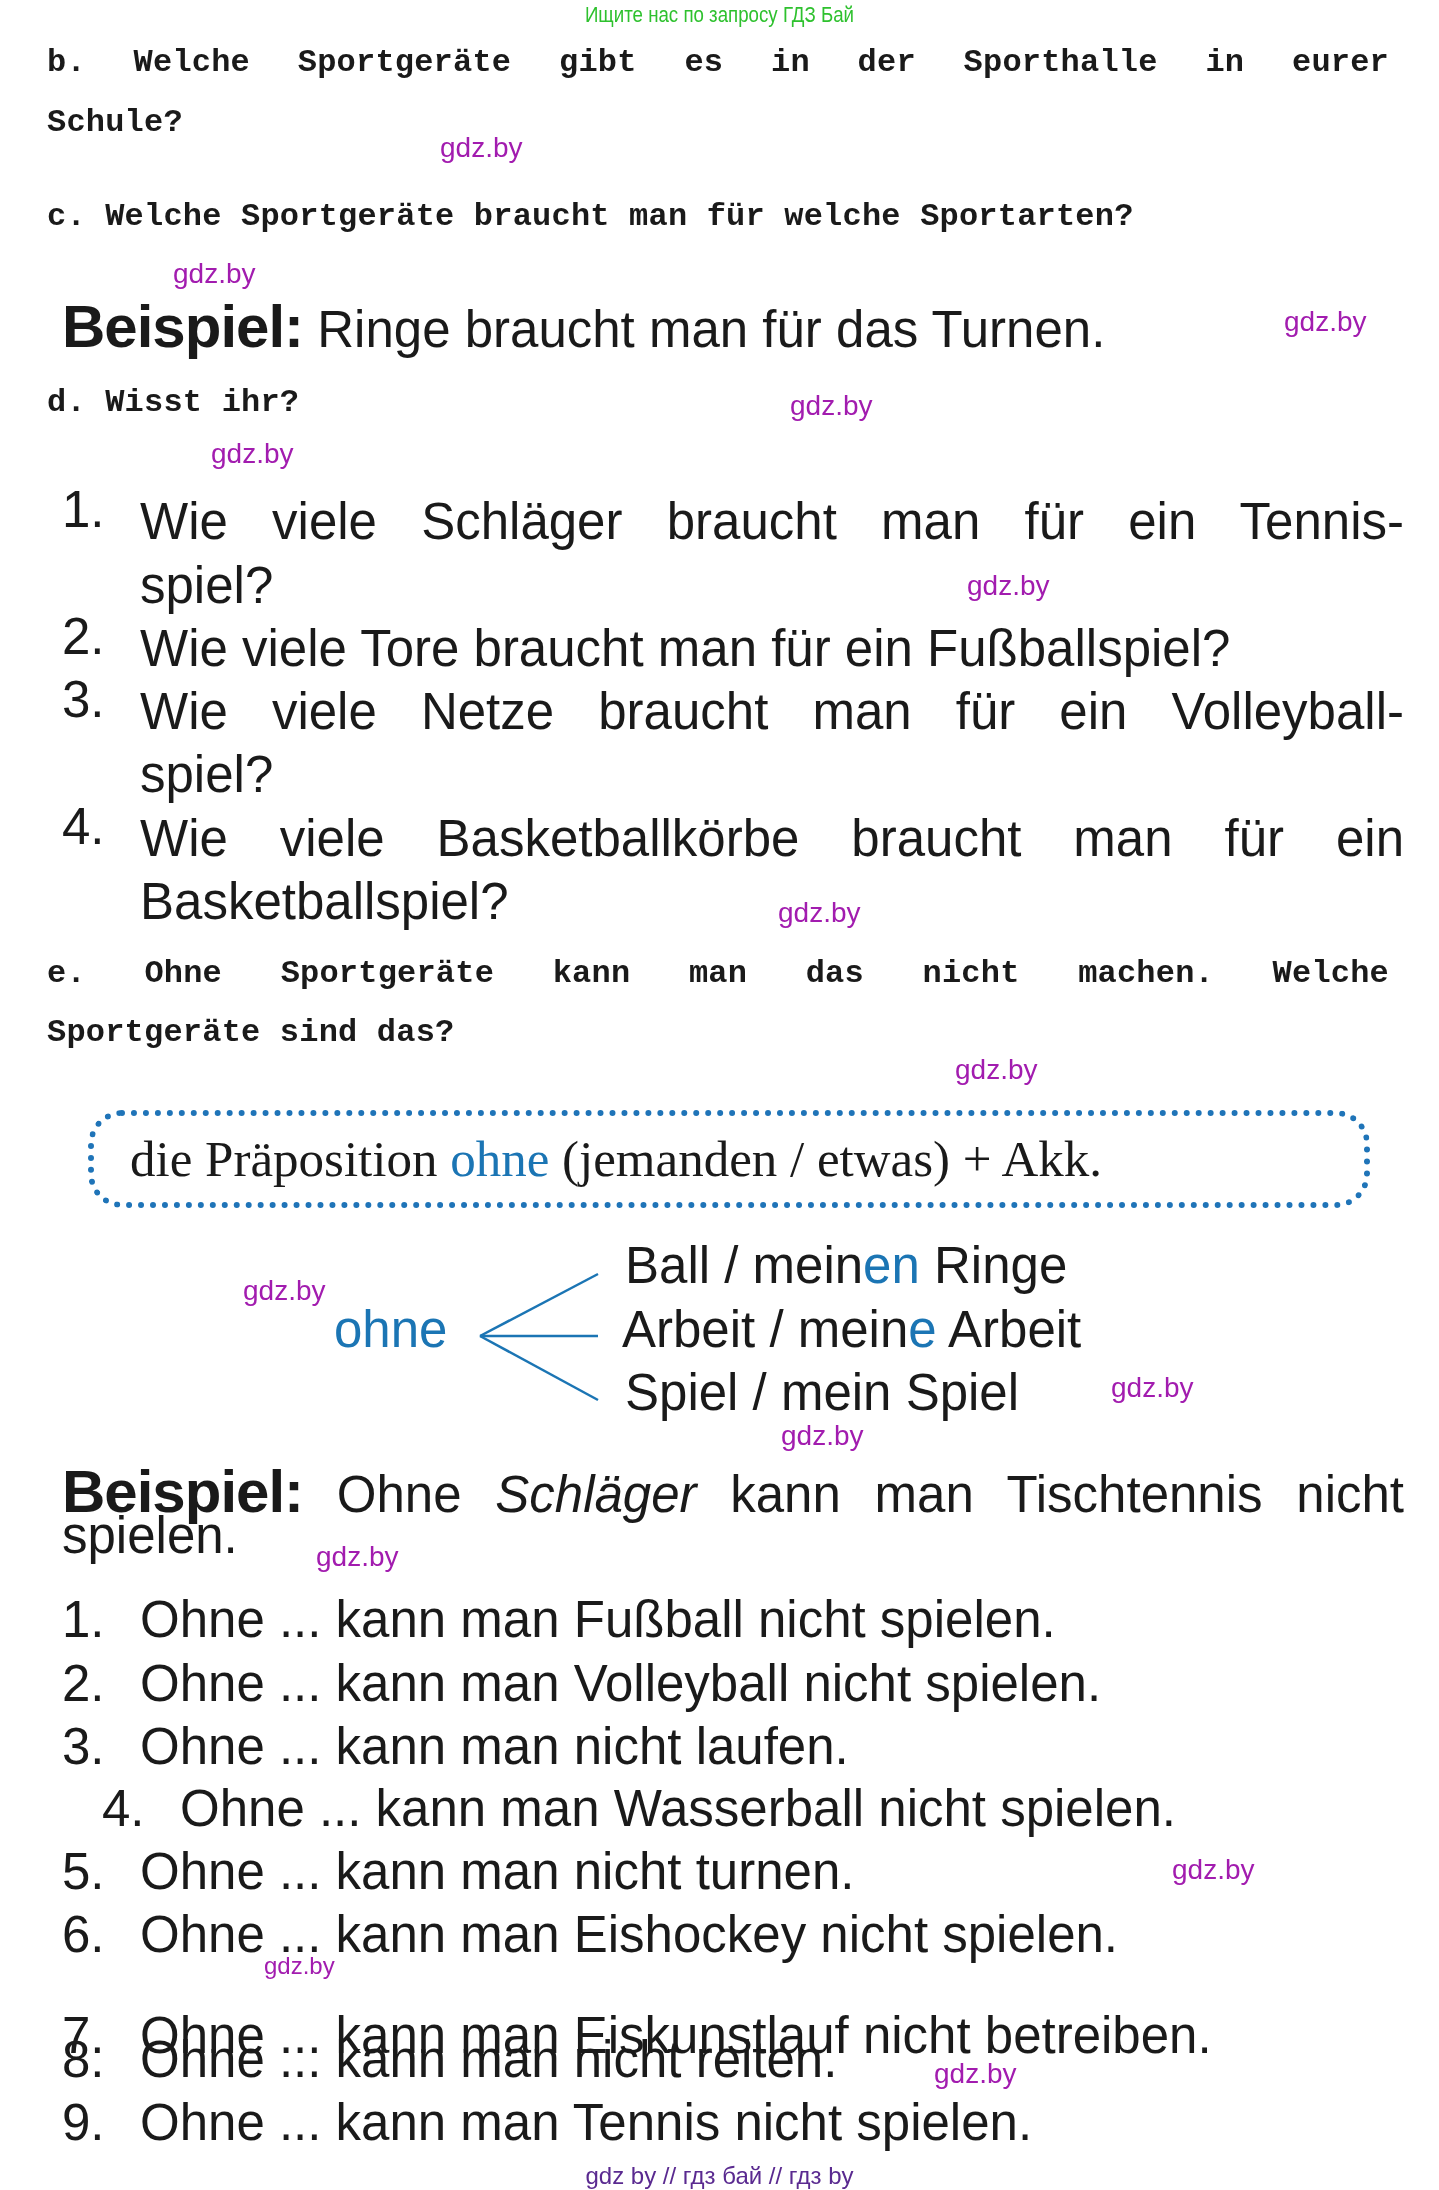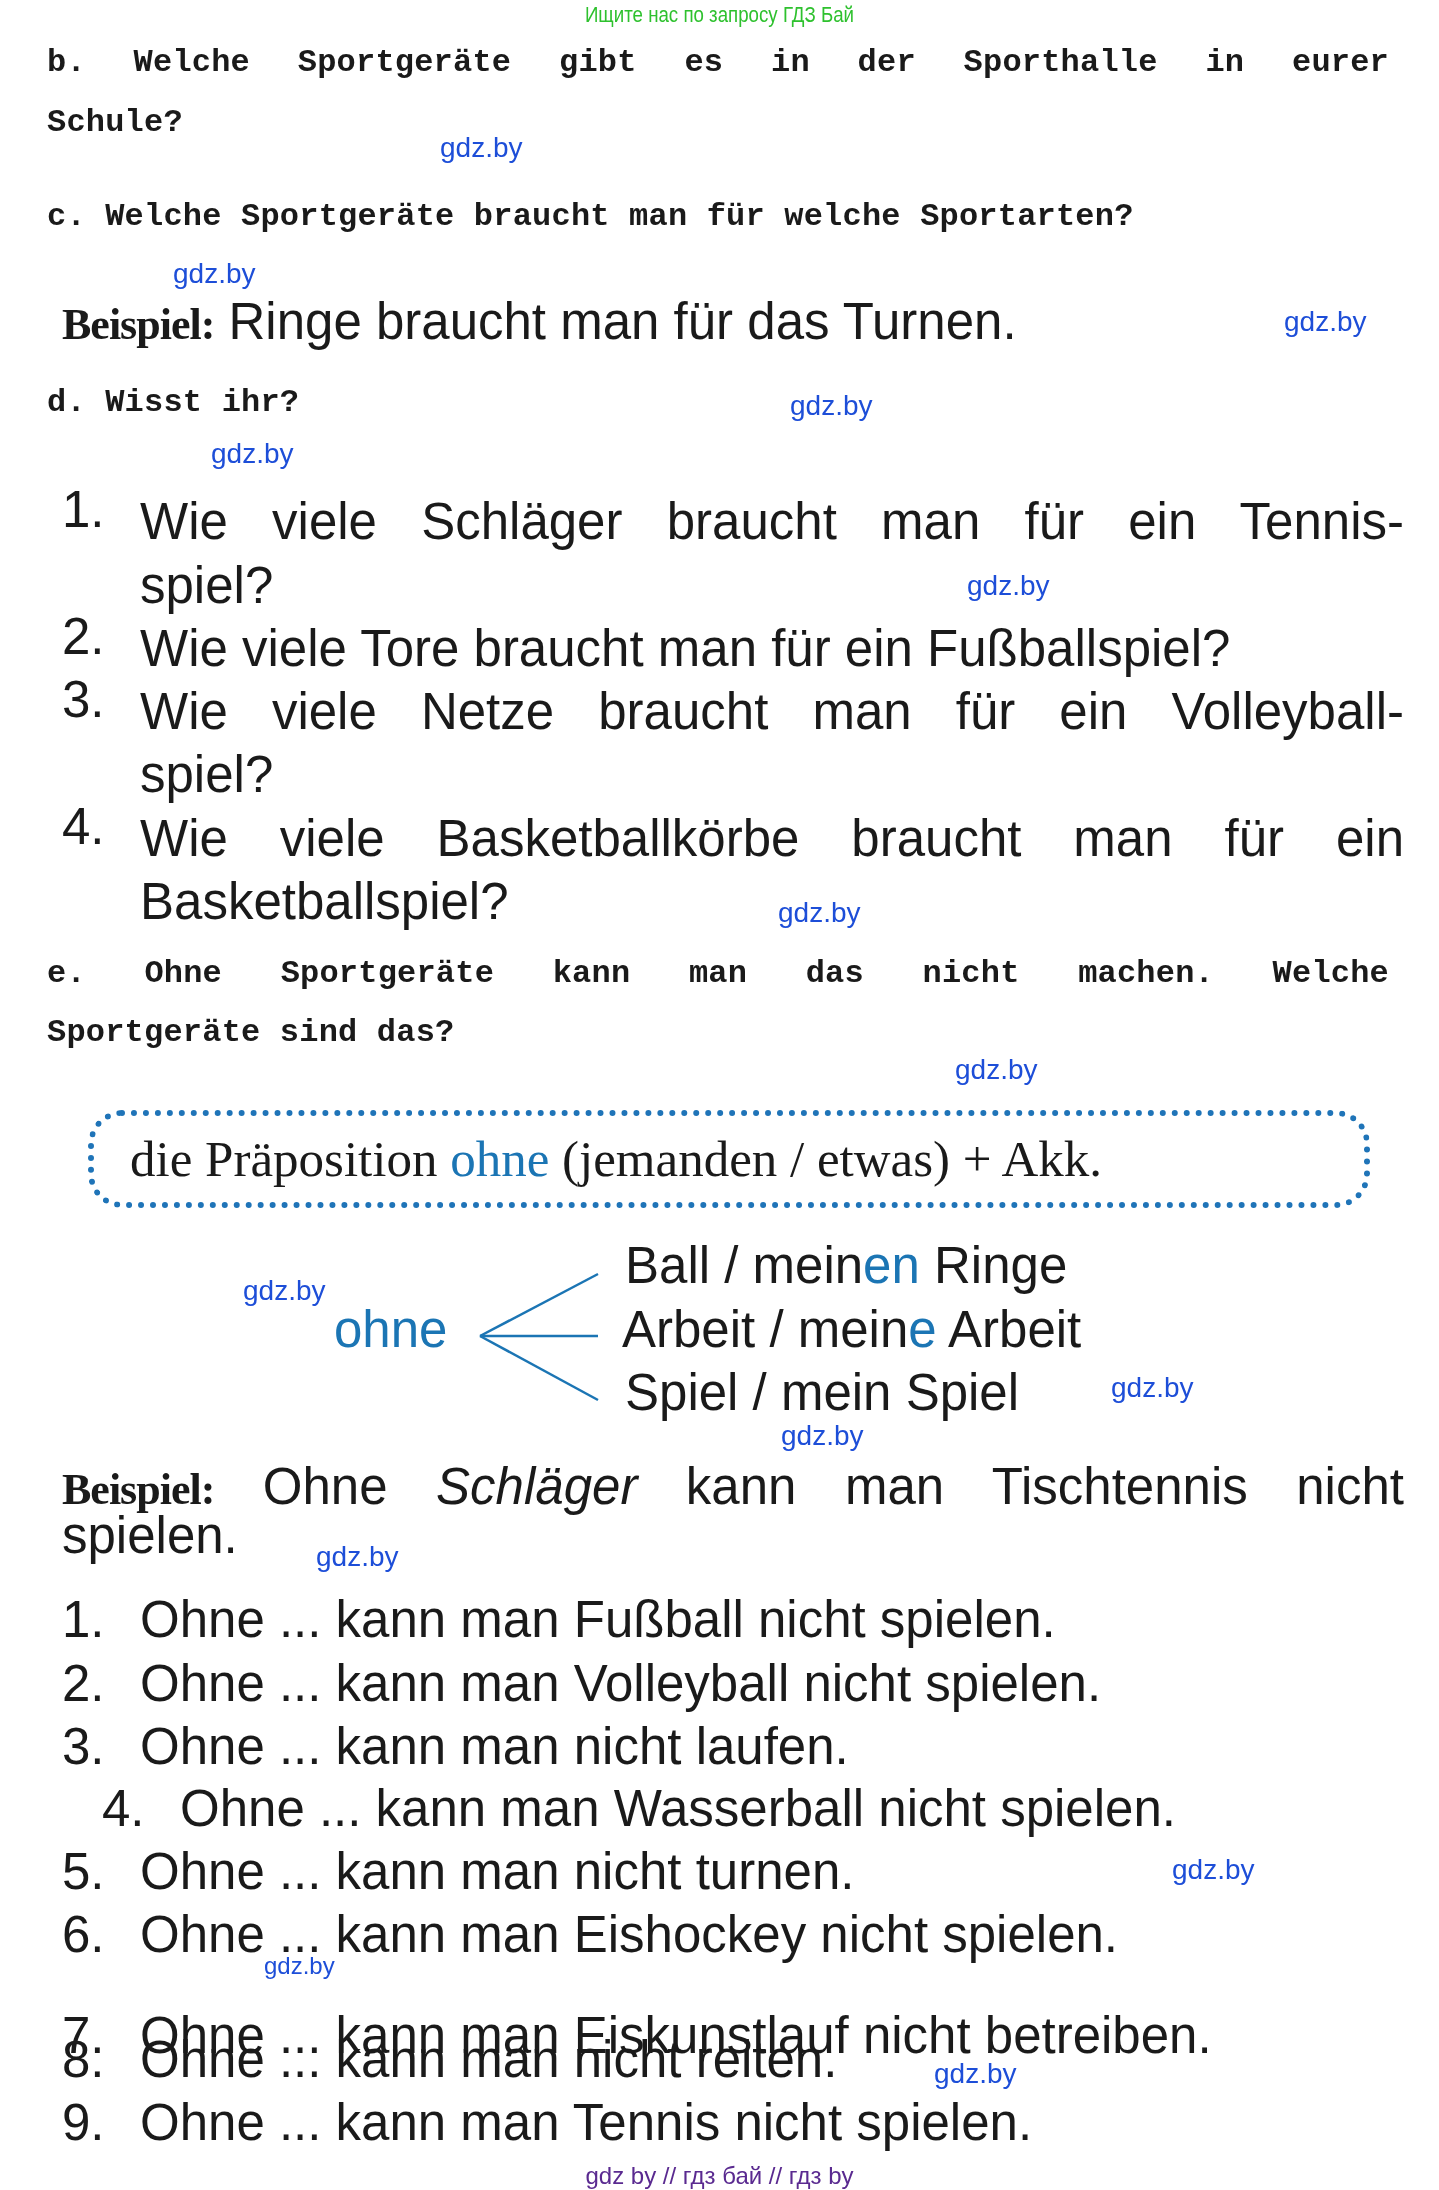--- a/index.html
+++ b/index.html
@@ -2,22 +2,22 @@
 <html><head>
 <meta charset="utf-8">
 <style>
   html, body { margin:0; padding:0; background:#fff; }
   body { width:1439px; height:2190px; position:relative; overflow:hidden; color:#1a1a1a; }
   .abs { position:absolute; white-space:nowrap; }
   .top-banner { left:0; width:1439px; text-align:center; top:2px; font-family:"Liberation Sans", sans-serif; font-size:22px; color:#2ec12e; transform:scaleX(0.85); }
   .task { font-family:Liberation Mono, monospace; font-weight:bold; font-size:32px; left:47px; letter-spacing:0.2px; }
   .task.justify { width:1342px; text-align:justify; text-align-last:justify; }
   .serif { font-family:Liberation Sans, sans-serif; font-size:51px; }
-  .wm { font-family:"Liberation Sans", sans-serif; font-size:28px; color:#1d4ed8; }
-  .label-bold { font-family:Liberation Serif, serif; font-weight:bold; font-size:44px; letter-spacing:-1px; }
+  .wm { font-family:"Liberation Sans", sans-serif; font-size:28px; color:#a21caf; }
+  .label-bold { font-family:Liberation Sans, sans-serif; font-weight:bold; font-size:60px; letter-spacing:-1px; }
   .blue { color:#1b75b4; }
   .num { display:inline-block; width:78px; }
   .indent { left:140px;margin-top:12px; }
   .box { left:88px; top:1110px; width:1282px; height:98px; border:6px dotted #1f74b8; border-radius:34px; box-sizing:border-box; }
   .box-text { left:130px; top:1130px; font-family:"Liberation Serif", serif; font-size:51px; }
   .footer { left:0; width:1439px; text-align:center; top:2162px; font-family:"Liberation Sans", sans-serif; font-size:24px; color:#5a2a90; }
   .justified-line { width:1342px; text-align:justify; text-align-last:justify;margin-top:12px; }
 </style>
 </head>
 <body>

